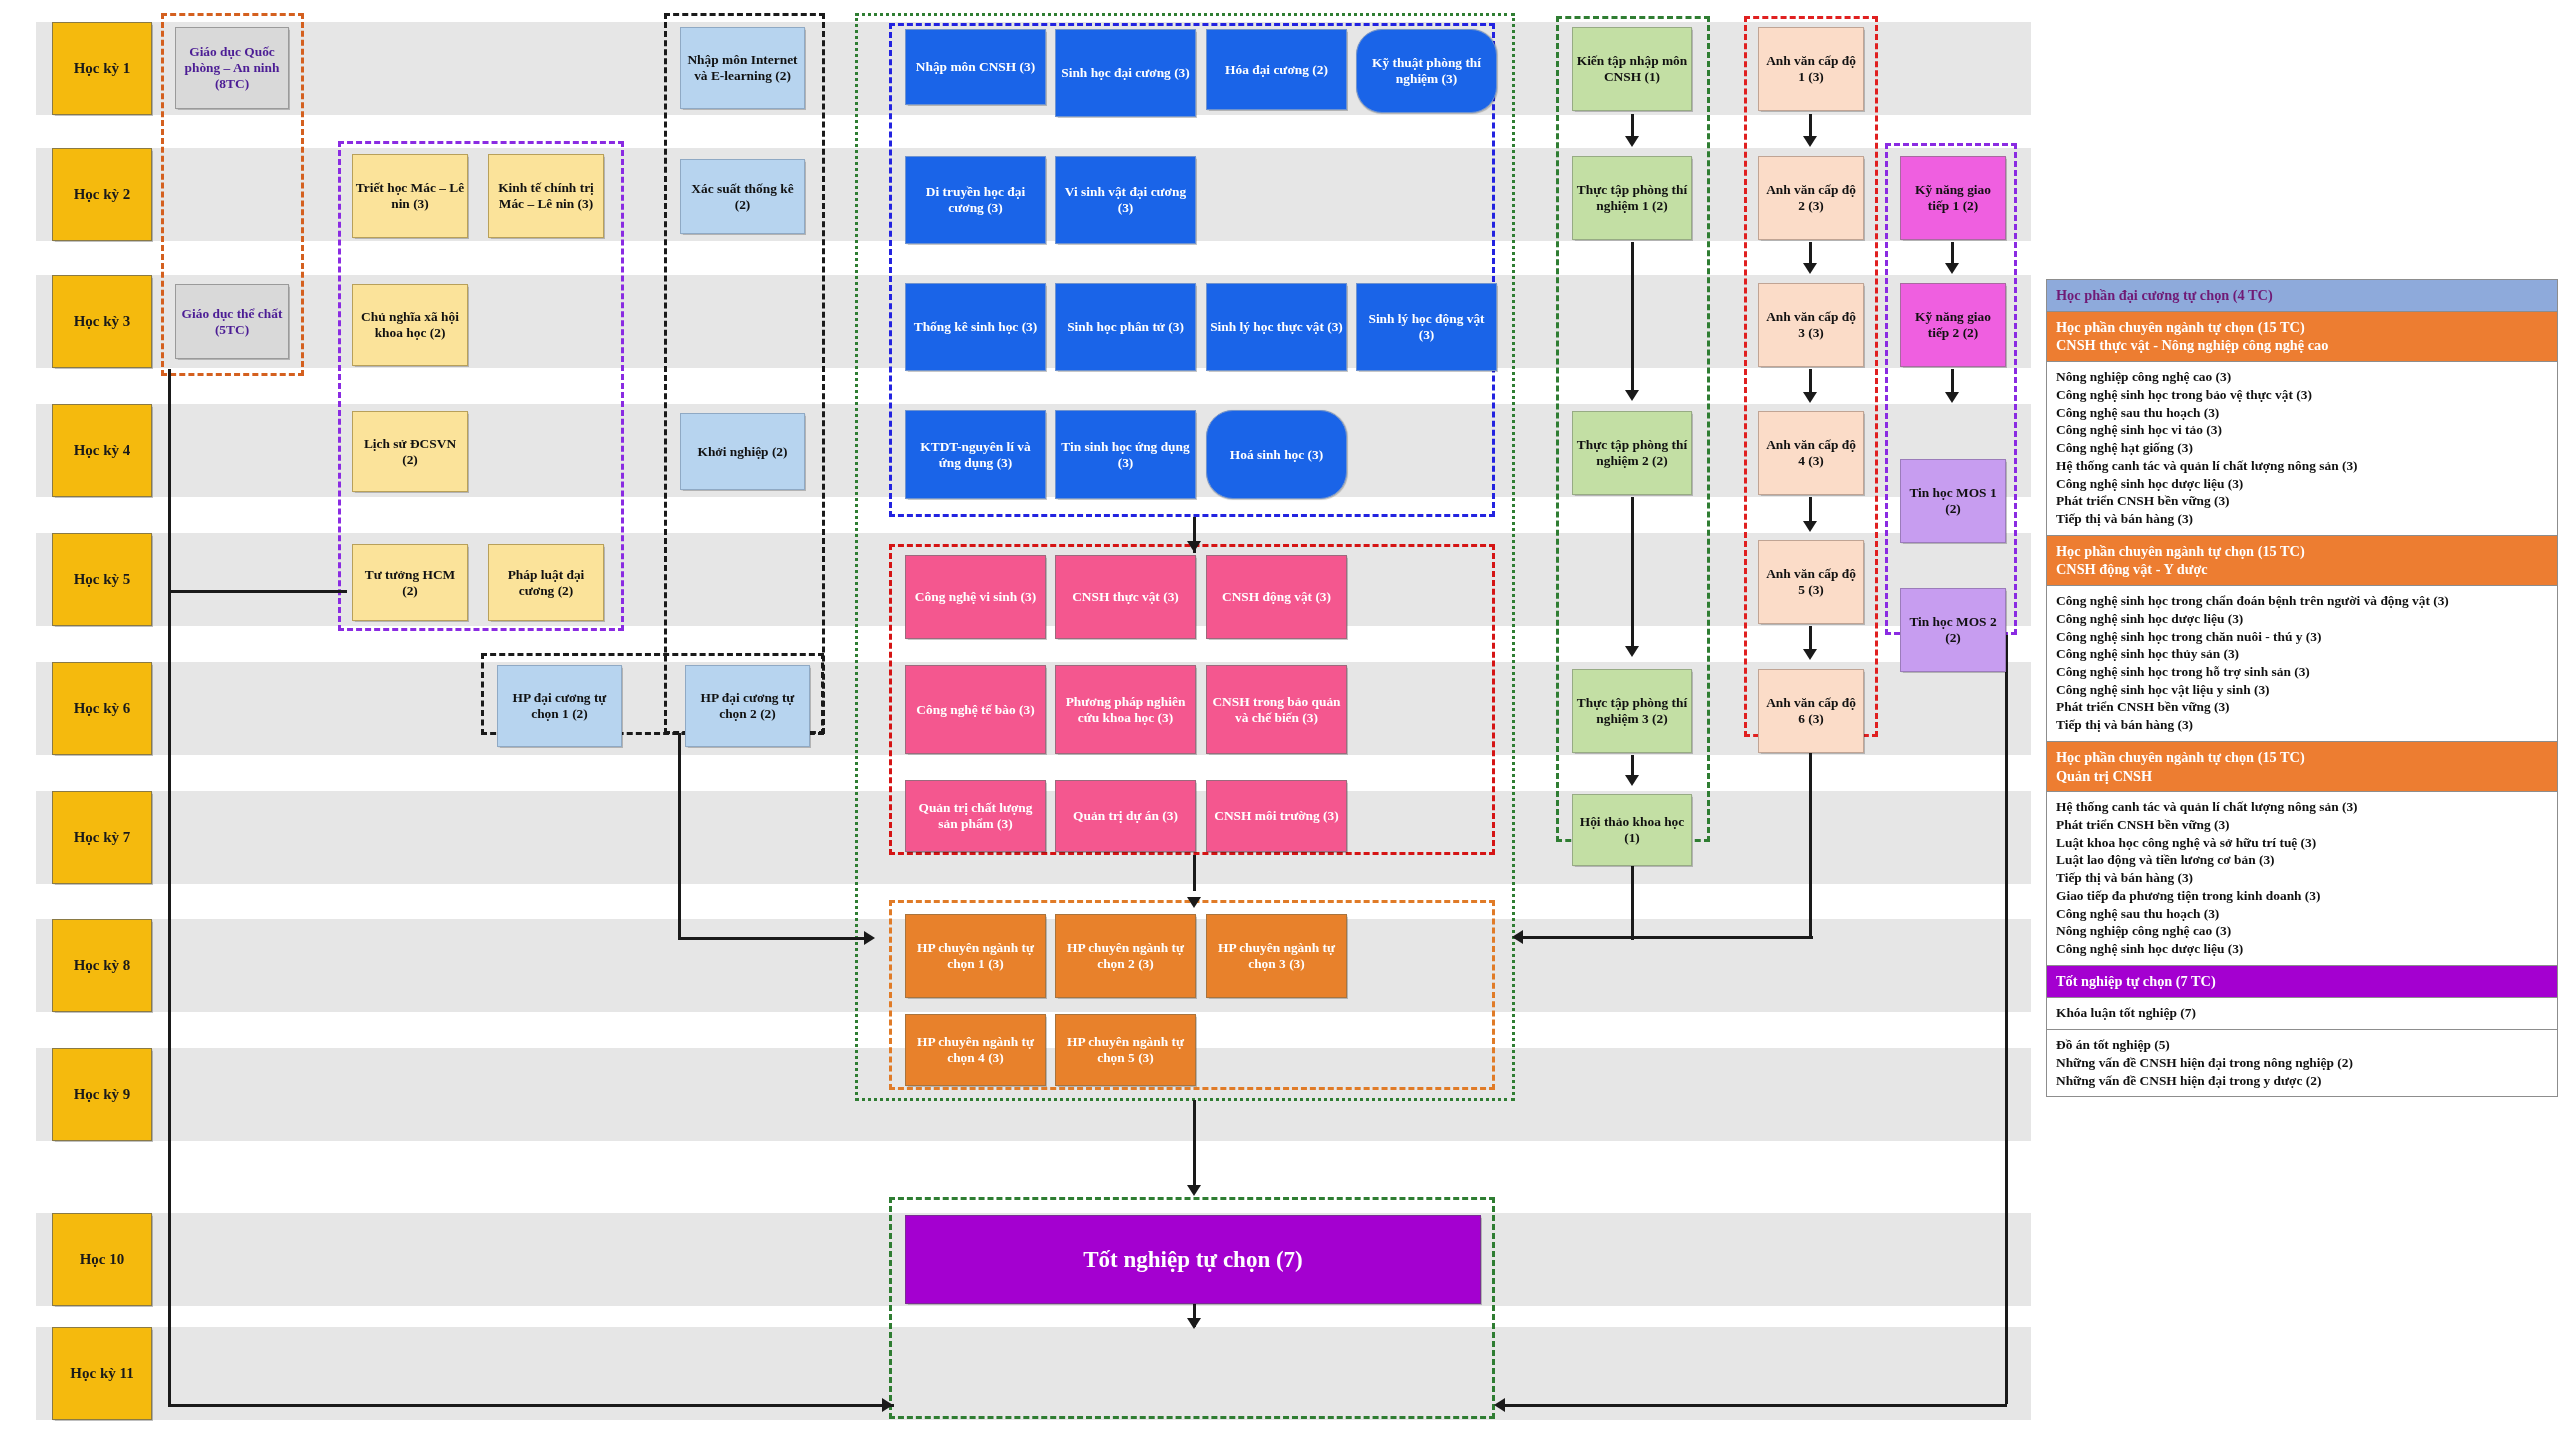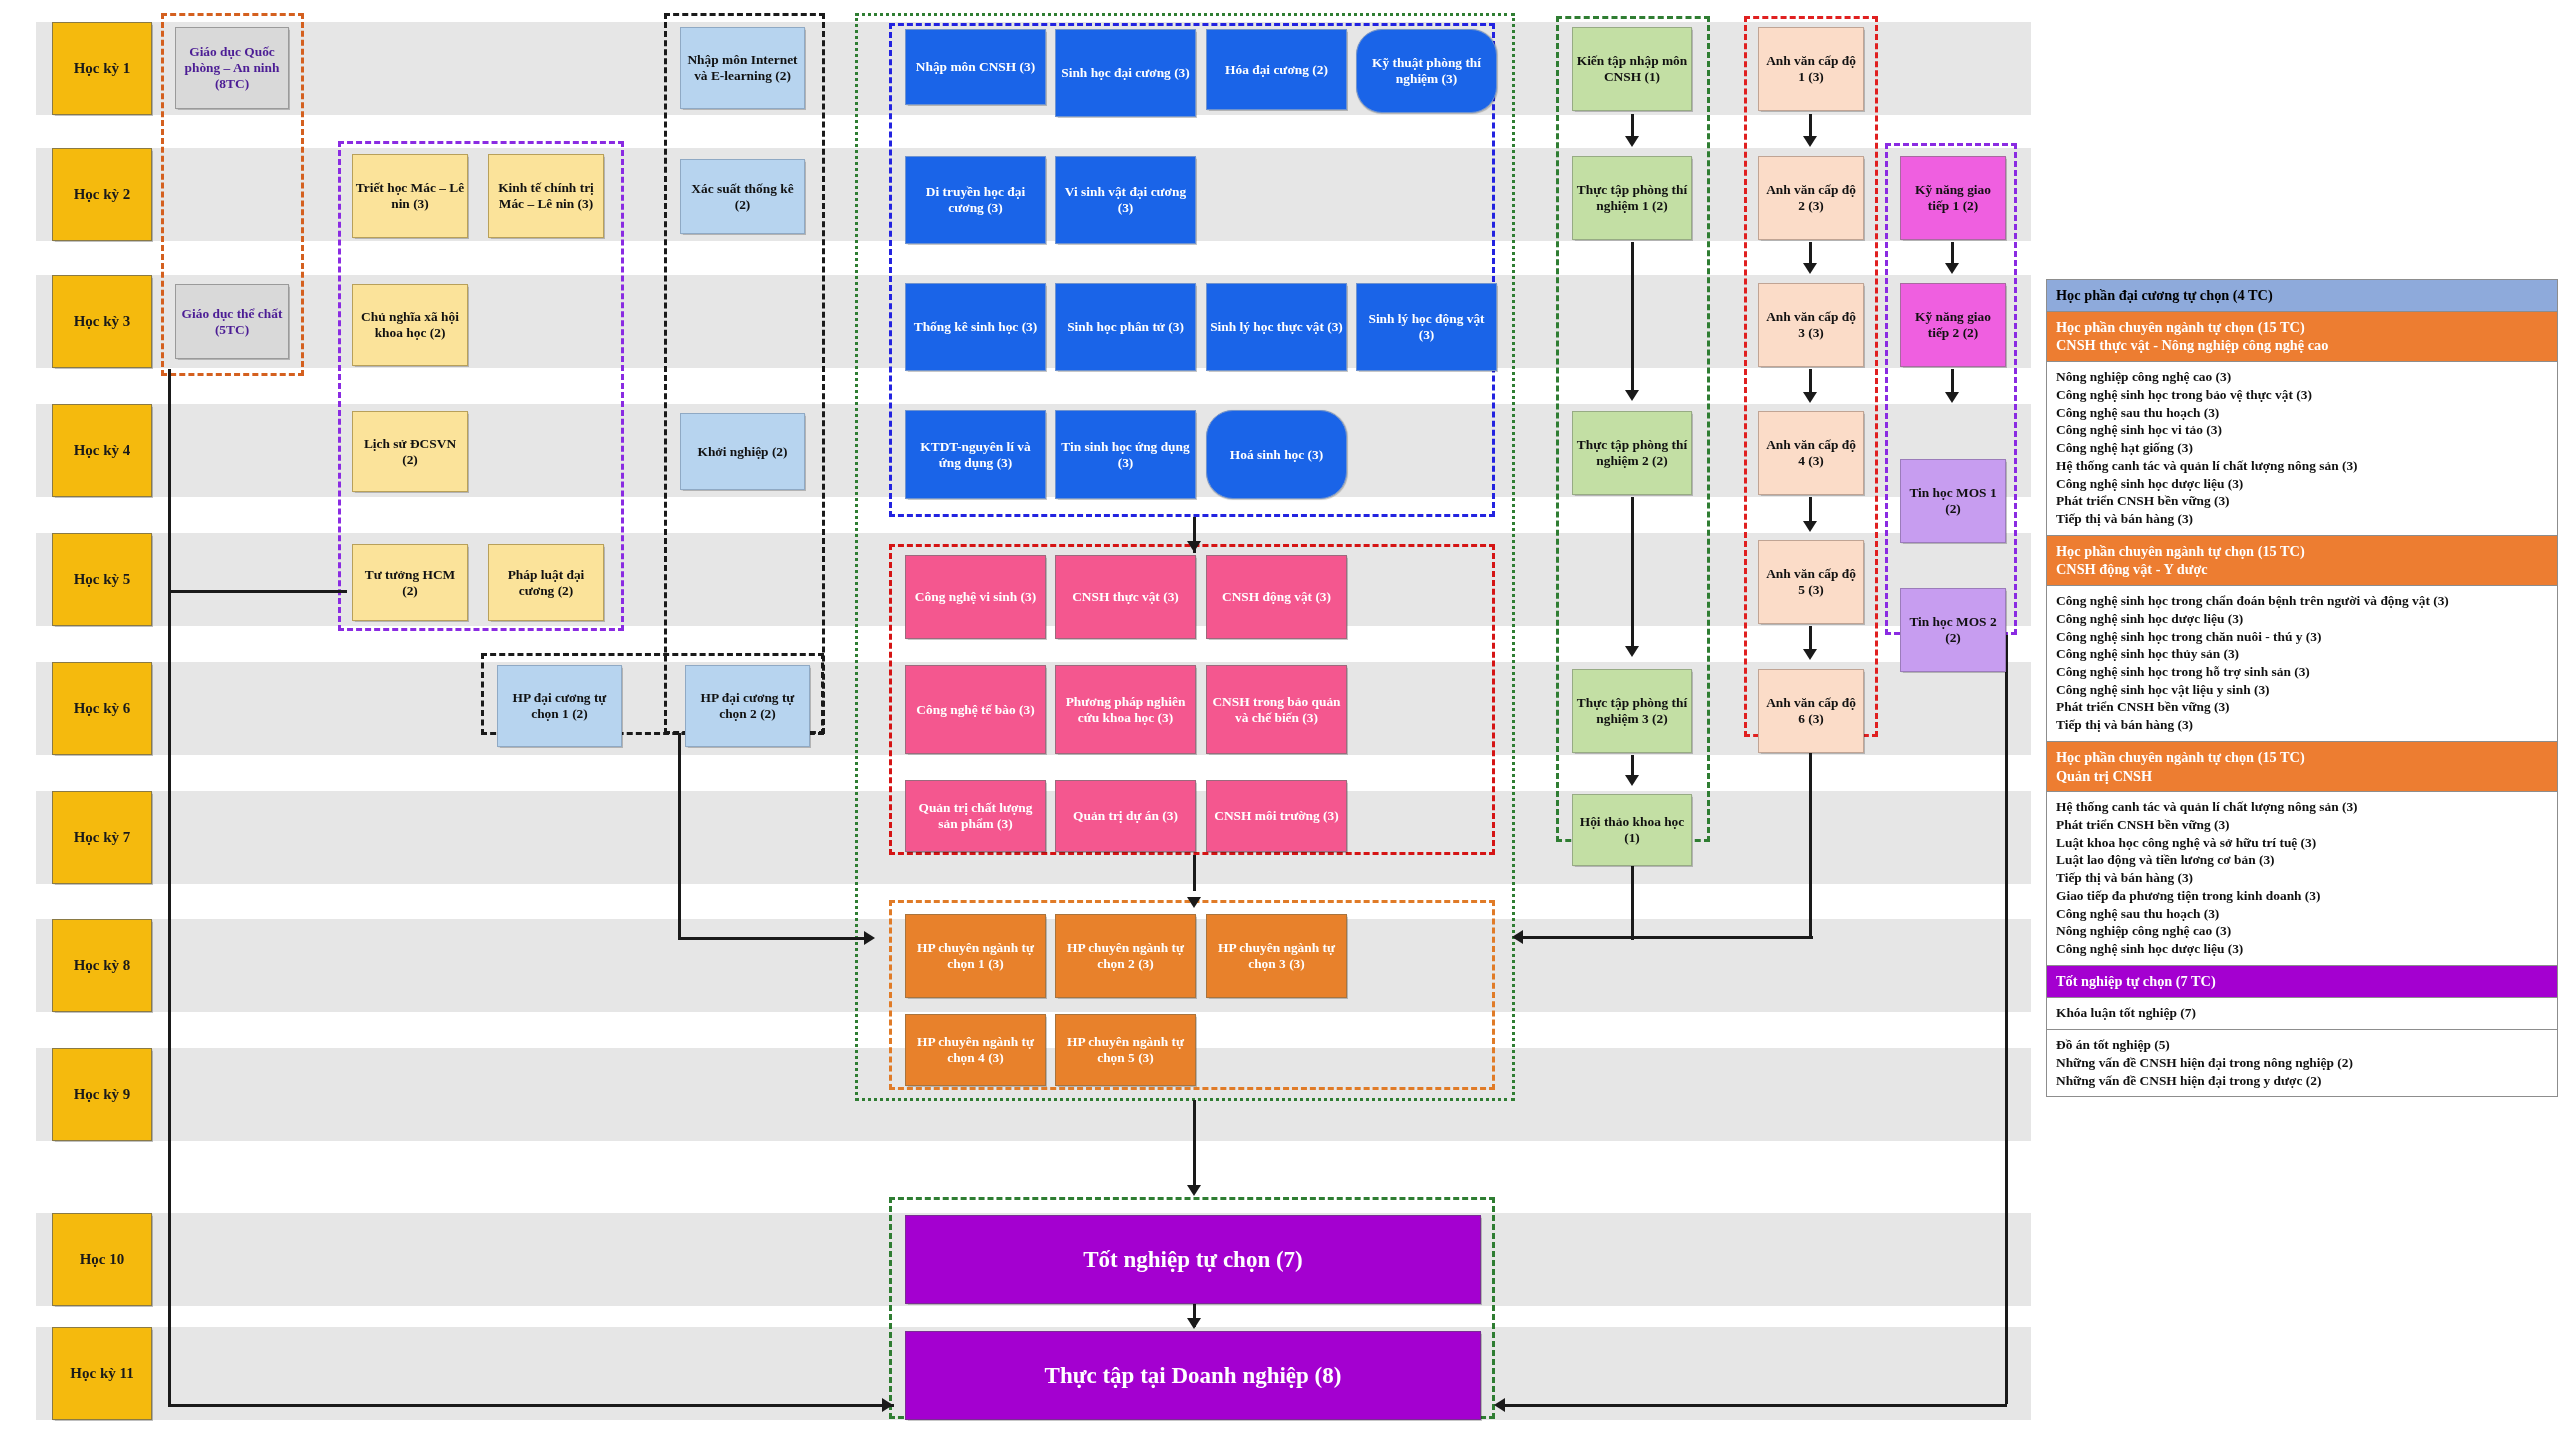--- a/index.html
+++ b/index.html
@@ -65,21 +65,21 @@
 
   
   #legend {
     position:absolute; left:2046px; top:279px; width:512px;
     border:1.8px solid #8d8d8d; background:#fff;
   }
   .lg-hd {
     padding:6.3px 9px; font-size:14.3px; font-weight:bold; line-height:1.28;
     border-bottom:0.9px solid #8d8d8d;
   }
-  .lg-hd.blue   { background:#8eaadb; color:#000000; }
+  .lg-hd.blue   { background:#8eaadb; color:#701a75; }
   .lg-hd.orange { background:#ed7d31; color:#fff; }
   .lg-hd.purple { background:#a400d0; color:#fff; }
   .lg-body { padding:6.3px 9px 7.2px 9px; background:#fff; border-bottom:1.8px solid #8d8d8d; }
   .lg-body div { font-size:13.4px; font-weight:bold; line-height:1.32; color:#111; }
   .lg-body:last-child { border-bottom:none; }
 </style>
 </head>
 <body>
 
 <div id="canvas">
@@ -239,21 +239,20 @@
   <div class="box b-peach" style="left:1758px;top:411px;width:106px;height:84px;">Anh văn cấp độ 4 (3)</div>
   <div class="box b-peach" style="left:1758px;top:540px;width:106px;height:84px;">Anh văn cấp độ 5 (3)</div>
   <div class="box b-peach" style="left:1758px;top:669px;width:106px;height:84px;">Anh văn cấp độ 6 (3)</div>
 
   <div class="box b-magenta" style="left:1900px;top:156px;width:106px;height:84px;">Kỹ năng giao tiếp 1 (2)</div>
   <div class="box b-magenta" style="left:1900px;top:283px;width:106px;height:84px;">Kỹ năng giao tiếp 2 (2)</div>
   <div class="box b-violet" style="left:1900px;top:411px;width:106px;height:84px;">Tin học MOS 1 (2)</div>
   <div class="box b-violet" style="left:1900px;top:540px;width:106px;height:84px;">Tin học MOS 2 (2)</div>
 
   <div class="box b-purple" style="left:905px;top:1215px;width:576px;height:89px;">Tốt nghiệp  tự chọn (7)</div>
-  <div class="box b-purple" style="left:905px;top:1331px;width:576px;height:89px;">Thực tập tại Doanh nghiệp (8)</div>
 
   <div id="legend">
       <div class="lg-hd blue">
         <div>Học phần đại cương tự chọn (4 TC)</div>
       </div>
       <div class="lg-hd orange">
         <div>Học phần chuyên ngành tự chọn (15 TC)</div>
         <div>CNSH thực vật - Nông nghiệp công nghệ cao</div>
       </div>
       <div class="lg-body">

